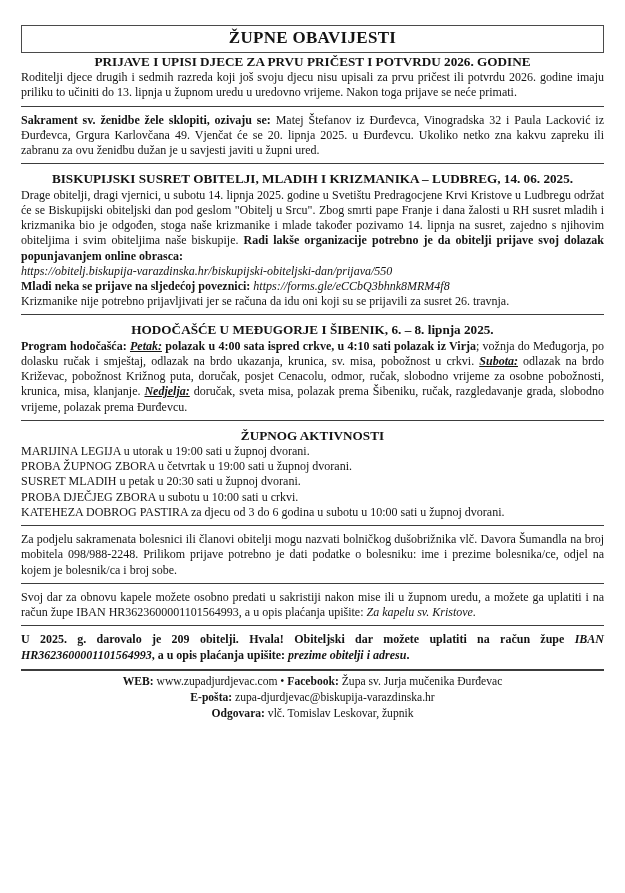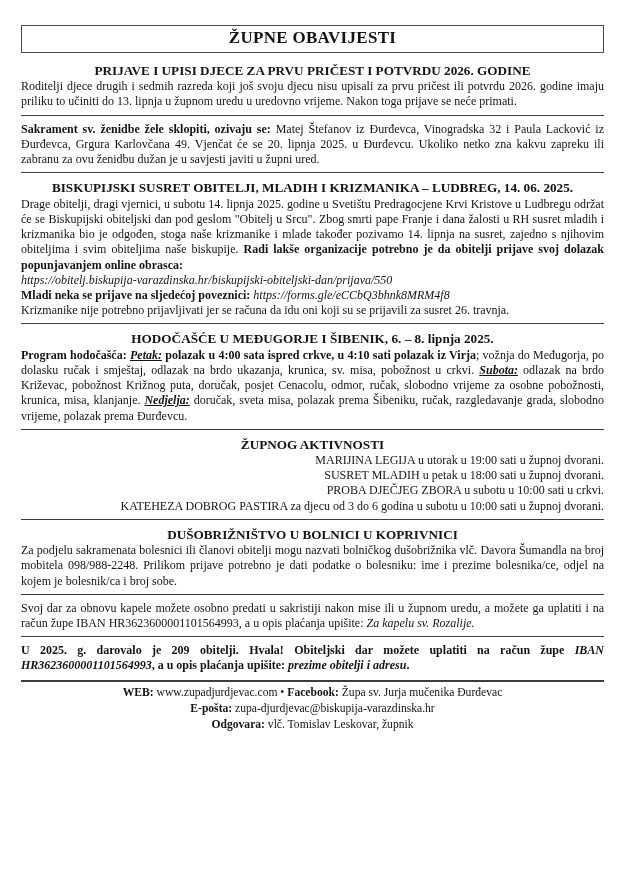--- a/index.html
+++ b/index.html
@@ -17,35 +17,35 @@
   .title-box {
     border: 1px solid #4a4a4a;
     text-align: center;
     font-weight: bold;
     font-size: 17px;
     line-height: 1.3;
     padding: 1px 0 3px 0;
     letter-spacing: 0.3px;
   }
   section { display: block; }
-  .first-section { margin-top: 9px; }
+  .first-section { }
   .sec-h {
     margin: 0;
     font-size: 13.2px;
     font-weight: bold;
     text-align: center;
     line-height: 1.3;
   }
   p.body, div.body {
     margin: 0;
     font-size: 12px;
     line-height: 1.27;
     text-align: justify;
   }
-  div.body.line { text-align: right; }
+  div.body.line { text-align: left; }
   hr.sep {
     border: none;
     border-top: 1px solid #3c3c3c;
     margin: 5px 0 6px 0;
     height: 0;
   }
   .b { font-weight: bold; }
   .i { font-style: italic; }
   .u { text-decoration: underline; }
   .footer {
@@ -87,36 +87,36 @@
   <section>
     <h2 class="sec-h">HODOČAŠĆE U MEĐUGORJE I ŠIBENIK, 6. – 8. lipnja 2025.</h2>
     <p class="body"><span class="b">Program hodočašća: </span><span class="b i u">Petak:</span><span class="b"> polazak u 4:00 sata ispred crkve, u 4:10 sati polazak iz Virja</span><span>; vožnja do Međugorja, po dolasku ručak i smještaj, odlazak na brdo ukazanja, krunica, sv. misa, pobožnost u crkvi. </span><span class="b i u">Subota:</span><span> odlazak na brdo Križevac, pobožnost Križnog puta, doručak, posjet Cenacolu, odmor, ručak, slobodno vrijeme za osobne pobožnosti, krunica, misa, klanjanje. </span><span class="b i u">Nedjelja:</span><span> doručak, sveta misa, polazak prema Šibeniku, ručak, razgledavanje grada, slobodno vrijeme, polazak prema Đurđevcu.</span></p>
   </section>
 
   <hr class="sep">
 
   <section>
     <h2 class="sec-h">ŽUPNOG AKTIVNOSTI</h2>
     <div class="body line">MARIJINA LEGIJA u utorak u 19:00 sati u župnoj dvorani.</div>
-    <div class="body line">SUSRET MLADIH u petak u 18:00 sati u župnoj dvorani.</div>
+    <div class="body line">PROBA ŽUPNOG ZBORA u četvrtak u 19:00 sati u župnoj dvorani.</div>
+    <div class="body line">SUSRET MLADIH u petak u 20:30 sati u župnoj dvorani.</div>
     <div class="body line">PROBA DJEČJEG ZBORA u subotu u 10:00 sati u crkvi.</div>
     <div class="body line">KATEHEZA DOBROG PASTIRA za djecu od 3 do 6 godina u subotu u 10:00 sati u župnoj dvorani.</div>
   </section>
 
   <hr class="sep">
 
   <section>
-    <h2 class="sec-h">DUŠOBRIŽNIŠTVO U BOLNICI U KOPRIVNICI</h2>
     <p class="body">Za podjelu sakramenata bolesnici ili članovi obitelji mogu nazvati bolničkog dušobrižnika vlč. Davora Šumandla na broj mobitela 098/988-2248. Prilikom prijave potrebno je dati podatke o bolesniku: ime i prezime bolesnika/ce, odjel na kojem je bolesnik/ca i broj sobe.</p>
   </section>
 
   <hr class="sep">
 
   <section>
-    <p class="body"><span>Svoj dar za obnovu kapele možete osobno predati u sakristiji nakon mise ili u župnom uredu, a možete ga uplatiti i na račun župe IBAN HR3623600001101564993, a u opis plaćanja upišite: </span><span class="i">Za kapelu sv. Rozalije.</span></p>
+    <p class="body"><span>Svoj dar za obnovu kapele možete osobno predati u sakristiji nakon mise ili u župnom uredu, a možete ga uplatiti i na račun župe IBAN HR3623600001101564993, a u opis plaćanja upišite: </span><span class="i">Za kapelu sv. Kristove.</span></p>
   </section>
 
   <hr class="sep">
 
   <section>
     <p class="body"><span class="b">U 2025. g. darovalo je 209 obitelji. Hvala! Obiteljski dar možete uplatiti na račun župe </span><span class="b i">IBAN HR3623600001101564993</span><span class="b">, a u opis plaćanja upišite: </span><span class="b i">prezime obitelji i adresu</span><span class="b">.</span></p>
   </section>
 
   <div class="footer">
     <div><span class="b">WEB:</span><span> www.zupadjurdjevac.com • </span><span class="b">Facebook:</span><span> Župa sv. Jurja mučenika Đurđevac</span></div>

